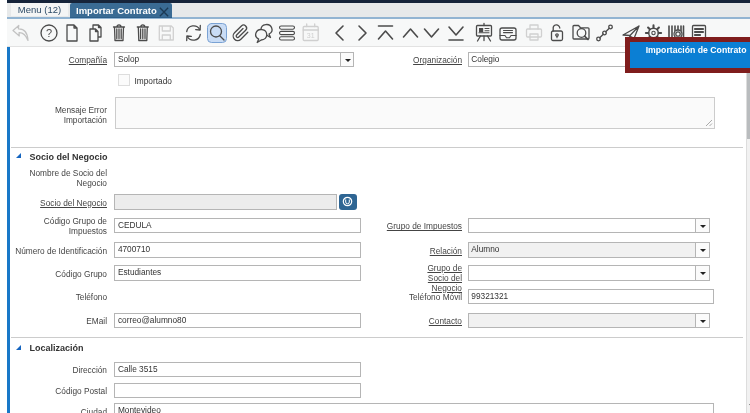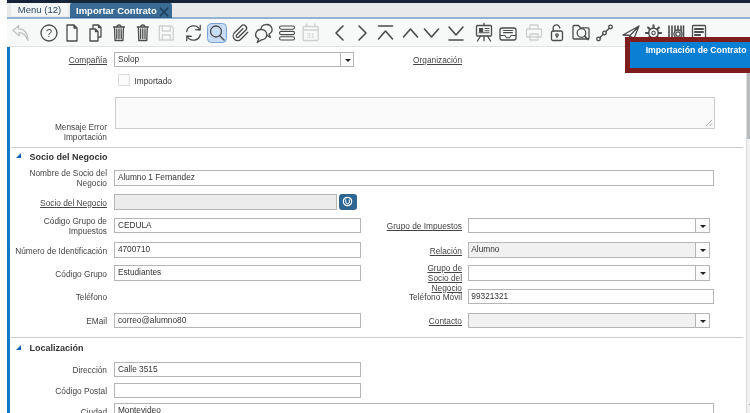--- a/index.html
+++ b/index.html
@@ -196,37 +196,37 @@
           <path d="M-4,-4 L4,-4 M-4,-1 L4,-1 M-4,2 L1,2" stroke-width="2.2"></path>
         </g>
     </g>
   </svg>
 
   <div class="abs" style="left:0;top:47px;width:2.5px;height:366px;background:#1878c8"></div>
 
   <div class="lbl" style="left:0;top:55px;width:100px;"><u>Compañía</u></div>
   <div class="fld combo" style="left:107.4px;top:51.5px;width:240px;">Solop<span class="dd"></span></div>
   <div class="lbl" style="left:355px;top:55px;width:100px;"><u>Organización</u></div>
+  <div class="fld combo" style="left:460.8px;top:51.5px;width:242px;">Colegio<span class="dd"></span></div>
 
   <div class="abs" style="left:110.5px;top:73.6px;width:12.5px;height:12.5px;background:#fbfbfb;border:1px solid #ddd;"></div>
   <div class="abs" style="left:127.5px;top:75.5px;font-size:8.3px;color:#333;">Importado</div>
 
-  <div class="lbl" style="left:0;top:122px;width:100px;padding-left:44px;">Mensaje Error<br>Importación</div>
+  <div class="lbl" style="left:0;top:105px;width:100px;padding-left:44px;">Mensaje Error<br>Importación</div>
   <div class="abs" style="left:107.5px;top:97.3px;width:600px;height:31.5px;background:#fafafa;border:1px solid #cccccc;">
     <svg style="position:absolute;right:1px;bottom:1px" width="8" height="8" viewBox="0 0 8 8">
         <path d="M7 1 L1 7 M7 4.5 L4.5 7" stroke="#aaa" stroke-width="1" fill="none"></path>
       </svg>
   </div>
 
   <div class="secline" style="top:147px;"></div>
   <div class="tri" style="left:8.5px;top:153px;"></div>
   <div class="sechdr" style="left:22.5px;top:151.5px;">Socio del Negocio</div>
 
   <div class="lbl" style="left:0;top:168px;width:100px;">Nombre de Socio del<br>Negocio</div>
-  <div class="fld" style="left:107.4px;top:170.3px;width:600px;">Alumno 1 Fernandez</div>
 
   <div class="lbl" style="left:0;top:197.7px;width:100px;"><u>Socio del Negocio</u></div>
   <div class="fld dis" style="left:107.4px;top:194.2px;width:223px;"></div>
   <div class="abs" style="left:331.5px;top:194.2px;width:18px;height:15.5px;background:#2e6593;border-radius:3px;">
     <svg style="position:absolute;left:3.5px;top:2px" width="11" height="11" viewBox="0 0 11 11">
         <circle cx="5.5" cy="5.5" r="4.2" stroke="#fff" fill="none" stroke-width="1.2"></circle>
         <path d="M3.7 3.5 L3.7 6 a1.8 1.8 0 0 0 3.6 0 L7.3 3.5" stroke="#fff" fill="none" stroke-width="1"></path>
       </svg>
   </div>
 

